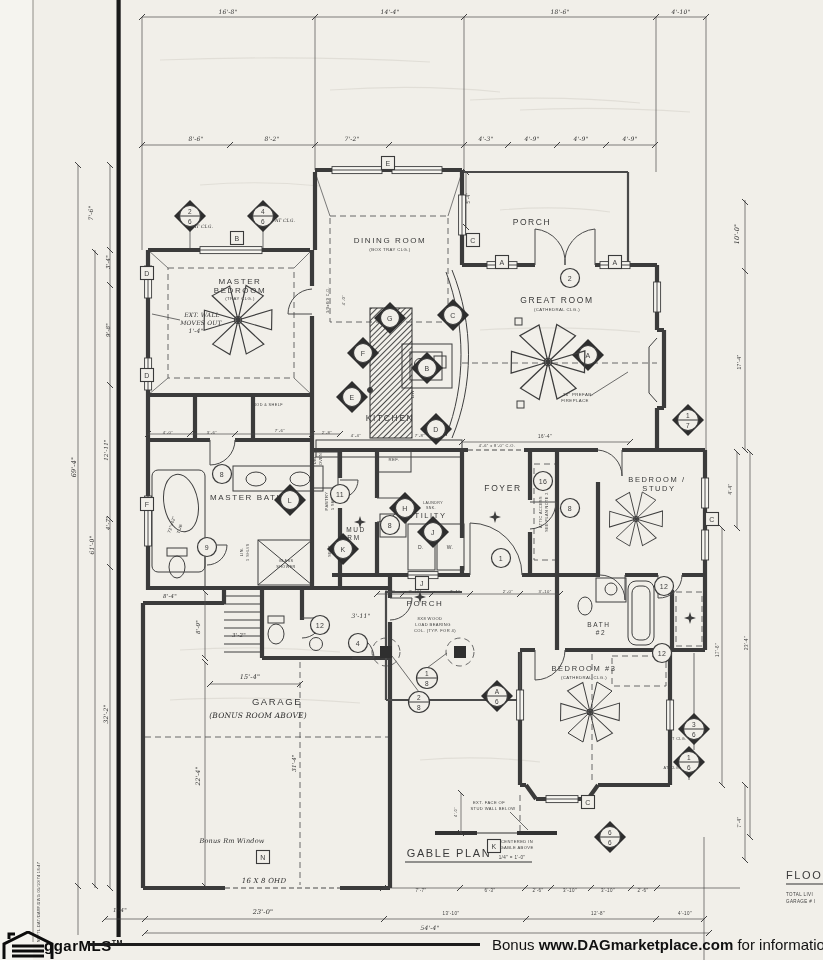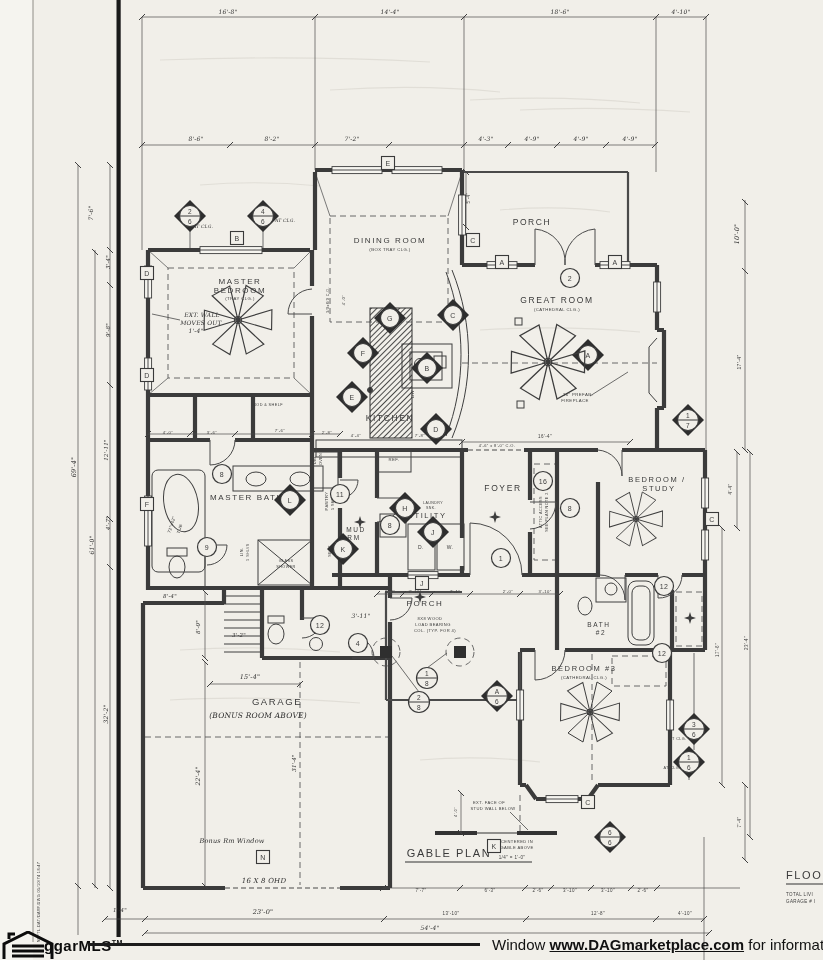--- a/index.html
+++ b/index.html
@@ -4,21 +4,21 @@
 <style>
   html,body{margin:0;padding:0;background:#ddd;}
   .stage{position:relative;width:823px;height:960px;overflow:hidden;
          background:#f1efe9;font-family:"Liberation Sans",sans-serif;}
   .margin-strip{position:absolute;left:0;top:0;width:33px;height:960px;background:#f5f4ef;}
   svg text{user-select:none;}
   .print{font-family:"Liberation Sans",sans-serif;fill:#3d3d3d;letter-spacing:.4px;}
   .room{font-family:"Liberation Sans",sans-serif;fill:#3a3a3a;letter-spacing:1.6px;}
   .hand{font-family:"DejaVu Serif",serif;font-style:italic;fill:#2e2e2e;letter-spacing:.2px;}
   .banner{position:absolute;top:936px;left:492px;font-size:15px;color:#111;white-space:nowrap;}
-  .banner b{text-decoration:underline;margin-top:8px;}
+  .banner b{margin-top:8px;}
   .logo{position:absolute;left:0;top:931px;height:29px;display:flex;align-items:center;color:#0c0c0c;}
   .logo .txt{font-weight:bold;font-size:15px;margin-left:-14px;letter-spacing:.5px;}
   .logo sup{font-size:7px;}
 </style>
 </head>
 <body>
 
 <div class="stage">
   <div class="margin-strip"></div>
 
@@ -603,15 +603,15 @@
   <div class="logo">
     <svg width="58" height="29" viewBox="0 0 58 29">
       <path d="M4,28 V13 L28,1 L52,13 V28" fill="none" stroke="#0c0c0c" stroke-width="3"></path>
       <path d="M9,8 V3 H15" fill="none" stroke="#0c0c0c" stroke-width="3"></path>
       <path d="M12,15 H44 M12,20 H44 M12,25 H44" stroke="#0c0c0c" stroke-width="3"></path>
     </svg>
     <span class="txt"><span>ggarMLS</span><sup>TM</sup></span>
   </div>
   <div style="position:absolute;left:88px;top:943px;width:392px;height:3px;background:#1c1c1c;"></div>
 
-  <div class="banner"><span>Window </span><b>www.DAGmarketplace.com</b><span> for information on interior and exterior</span>
+  <div class="banner"><span>Bonus </span><b>www.DAGmarketplace.com</b><span> for information on interior and exterior</span>
   </div>
 </div>
 
 </body></html>

